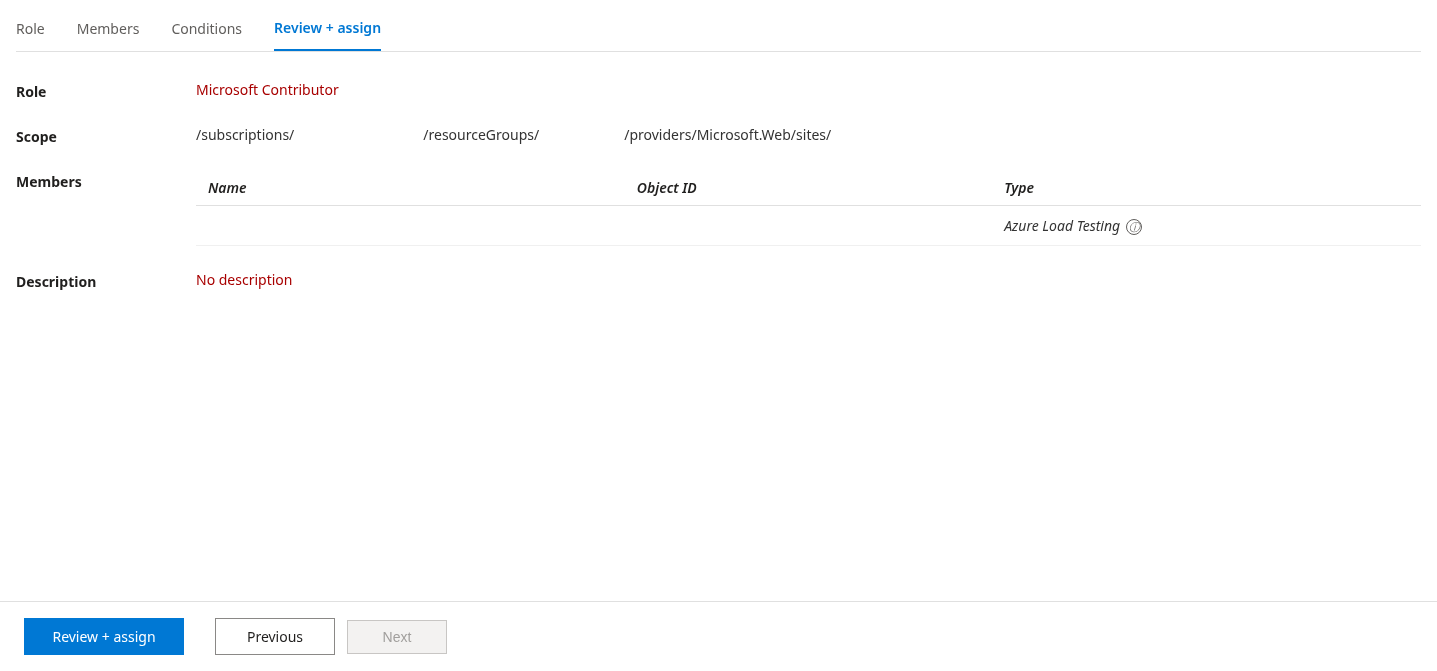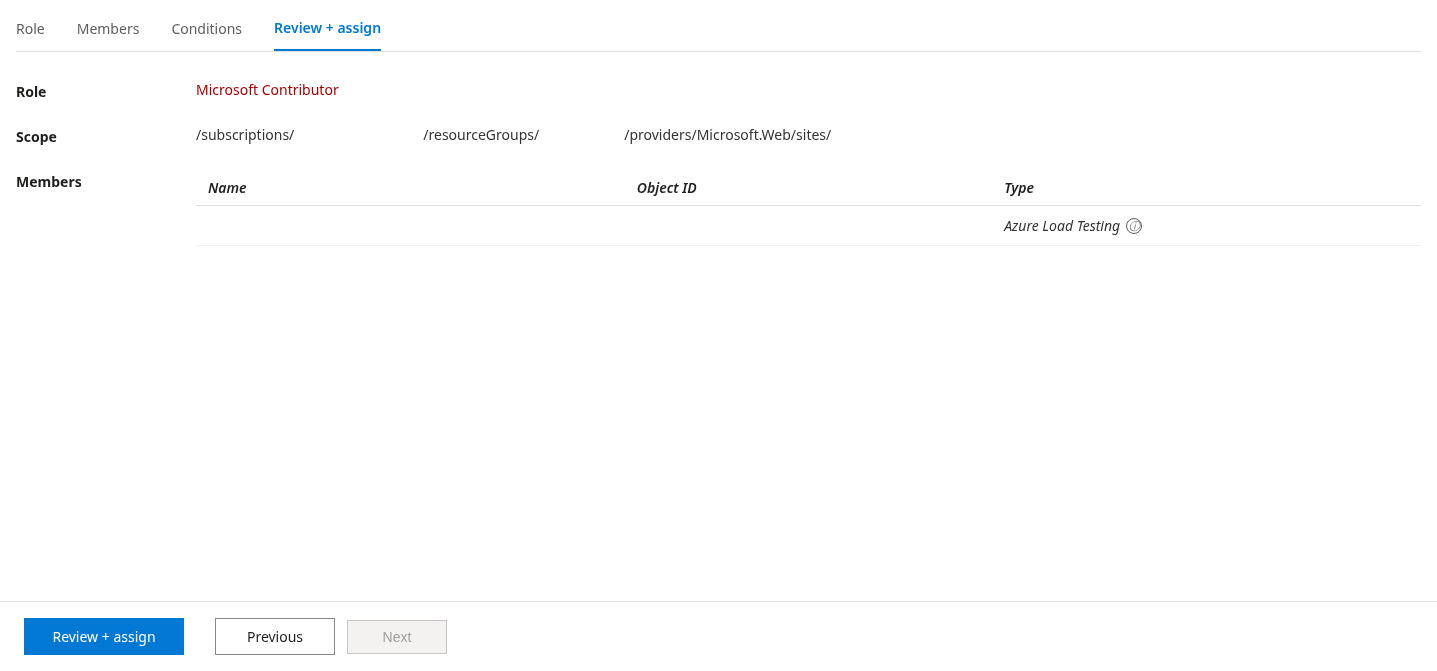--- a/index.html
+++ b/index.html
@@ -139,21 +139,21 @@
     .col-objectid {
       width: 30%;
     }
 
     .col-type {
       width: 35%;
     }
 
     .type-cell {
       display: flex;
-      align-items: center;
+      align-items: flex-end;
       gap: 6px;
     }
 
     .info-icon {
       display: inline-flex;
       align-items: center;
       justify-content: center;
       width: 16px;
       height: 16px;
       border-radius: 50%;
@@ -260,19 +260,23 @@
                 <span>Azure Load Testing</span>
                 <span class="info-icon" title="More information">ⓘ</span>
               </div>
             </td>
           </tr>
         </tbody>
       </table>
     </div>
   </div>
 
+  <div class="form-section">
+    <div class="form-label">Description</div>
+    <div class="description-value">No description</div>
+  </div>
 </div>
 
 <div class="footer">
   <button class="btn-primary">Review + assign</button>
   <button class="btn-secondary">Previous</button>
   <button class="btn-disabled" disabled="">Next</button>
 </div>
 
 </body></html>

